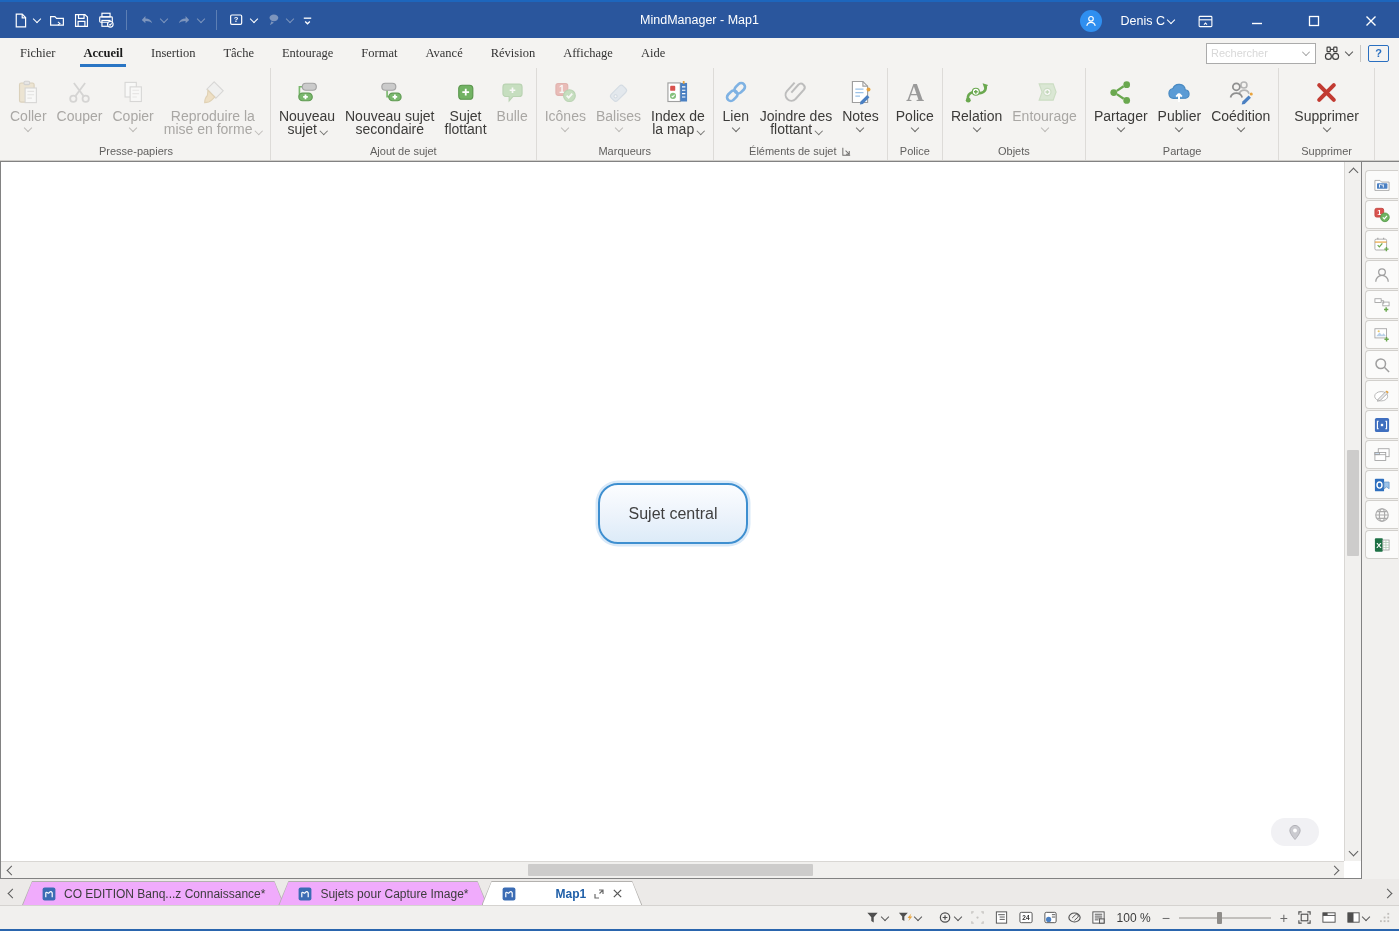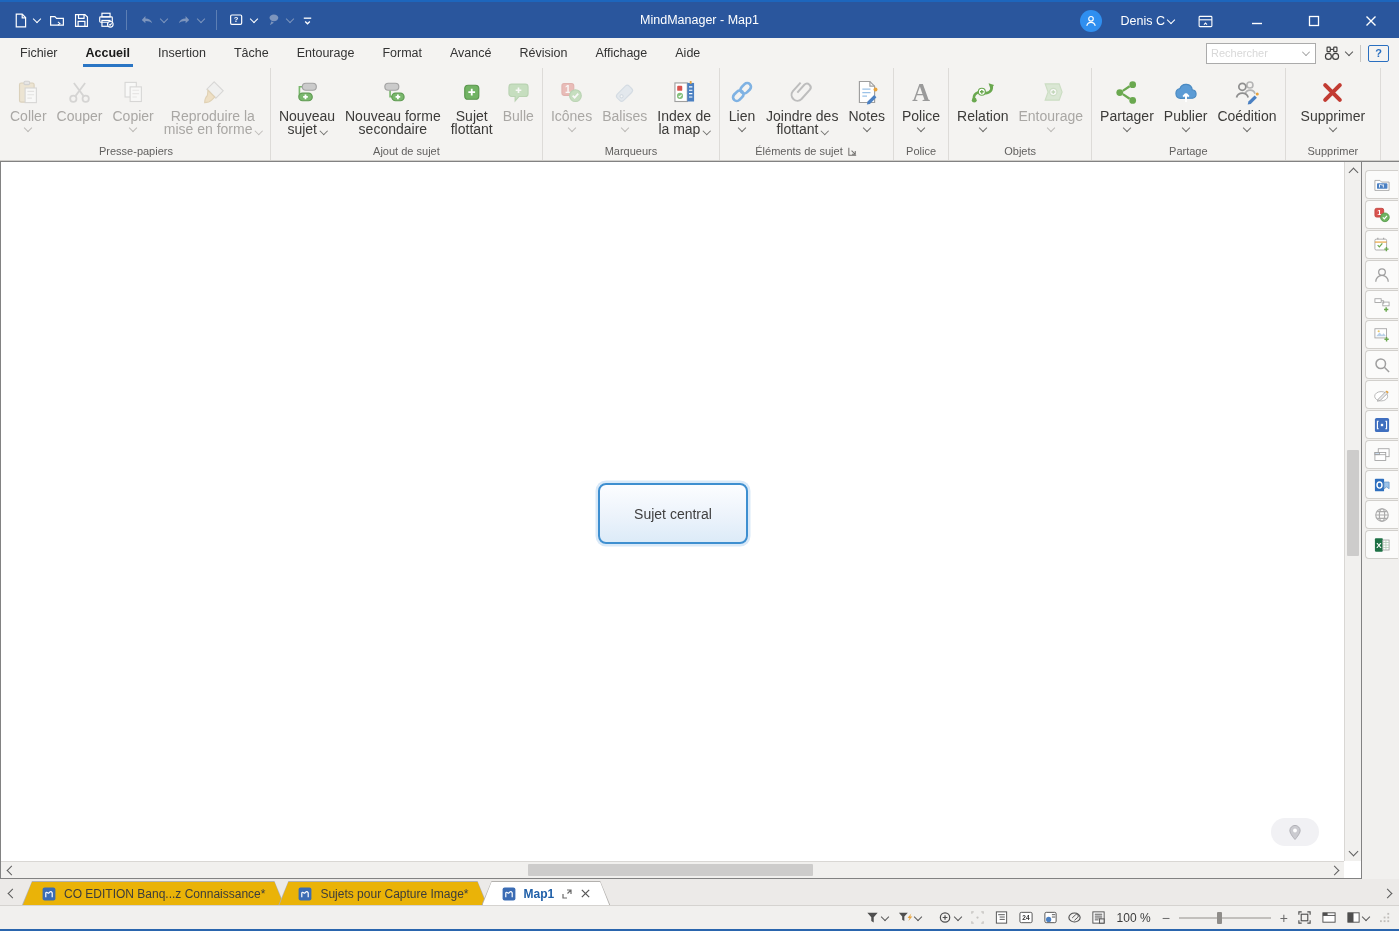--- a/index.html
+++ b/index.html
@@ -17,21 +17,21 @@
     border-bottom:1.4px solid currentColor;transform:rotate(45deg);margin:-3px 1px 0 3px;}
   .title-center{position:absolute;left:0;right:0;text-align:center;font-size:12.5px;color:#fff;pointer-events:none;}
   .tb-right{position:absolute;right:6px;top:0;height:38px;display:flex;align-items:center;gap:13px;}
   .avatar{width:22px;height:22px;border-radius:50%;background:#2f8ff0;display:flex;align-items:center;justify-content:center;}
   .username{font-size:12.5px;color:#fff;margin-left:6px;display:flex;align-items:center;}
   .wctl{width:44px;height:38px;display:flex;align-items:center;justify-content:center;color:#fff;}
 
   
   .tabrow{position:absolute;left:0;top:38px;width:100%;height:30px;background:#f4f3f1;
     display:flex;align-items:stretch;box-sizing:border-box;padding-left:6px;}
-  .mtab{position:relative;display:flex;align-items:center;padding:0 14px;font-size:12.5px;color:#333;}
+  .mtab{position:relative;display:flex;align-items:center;padding:0 14px;font-size:12.5px;color:#333;font-family:Liberation Serif, serif;}
   .mtab.active{font-weight:bold;color:#1b1b1b;}
   .mtab.active::after{content:'';position:absolute;left:11px;right:11px;bottom:1px;height:3px;background:#2a75c4;}
   .tabrow-right{margin-left:auto;display:flex;align-items:center;gap:7px;padding-right:10px;}
   .searchbox{width:108px;height:19px;background:#fff;border:1px solid #ababab;display:flex;align-items:center;justify-content:flex-end;}
   .searchbox input{flex:1;border:none;outline:none;font-size:11px;padding:0 4px;color:#444;min-width:0;background:transparent;}
   .searchbox input::placeholder{color:#d8d8d8;}
   .combo-arrow{width:7px;height:7px;border-right:1.3px solid #8a8a8a;border-bottom:1.3px solid #8a8a8a;
     transform:rotate(45deg) scale(.7);margin-right:5px;margin-top:-3px;}
   .tr-sep{width:1px;height:17px;background:#c9c7c4;}
   .helpq{min-width:15px;height:15px;border:1.5px solid #2a6fc0;border-radius:2px;color:#2a6fc0;
@@ -54,23 +54,23 @@
     transform:rotate(45deg);margin-top:2px;}
   .rbtn.dis .cvb{border-color:#bdbbb8;}
   .lbl .cvi{display:inline-block;width:4.5px;height:4.5px;border-right:1.3px solid #6f6e6c;
     border-bottom:1.3px solid #6f6e6c;transform:rotate(45deg);margin-left:4px;margin-bottom:1px;}
   .rbtn.dis .cvi{border-color:#bdbbb8;}
 
   
   .canvas-wrap{position:absolute;left:0;top:161px;width:1362px;height:718px;background:#fff;
     border:1px solid #828282;box-sizing:border-box;}
   .central-node{position:absolute;left:597px;top:321px;width:146px;height:57px;border:2px solid #3e8fd0;
-    border-radius:8px;background:linear-gradient(180deg,#fcfdff 0%,#ecf3fb 55%,#dcebf8 100%);
+    border-radius:20px;background:linear-gradient(180deg,#fcfdff 0%,#ecf3fb 55%,#dcebf8 100%);
     box-shadow:0 0 0 2.5px #d9e9f8;display:flex;align-items:center;justify-content:center;
-    font-size:14px;color:#3f3f3f;}
+    font-size:16px;color:#3f3f3f;}
   .locpill{position:absolute;right:42px;bottom:32px;width:48px;height:28px;border-radius:14px;
     background:#f1f1f4;display:flex;align-items:center;justify-content:center;}
   .vscroll{position:absolute;right:0;top:0;bottom:17px;width:17px;background:#f1f0ee;border-left:1px solid #d9d7d4;box-sizing:border-box;}
   .hscroll{position:absolute;left:0;right:17px;bottom:0;height:17px;background:#f1f0ee;border-top:1px solid #d9d7d4;box-sizing:border-box;}
   .sb-arrow{position:absolute;color:#5f5f5f;display:flex;align-items:center;justify-content:center;width:16px;height:16px;}
   .chv{width:6px;height:6px;border-right:1.5px solid currentColor;border-bottom:1.5px solid currentColor;display:inline-block;}
   .chv.up{transform:rotate(-135deg);margin-top:3px;}
   .chv.down{transform:rotate(45deg);margin-top:-2px;}
   .chv.left{transform:rotate(135deg);margin-left:3px;}
   .chv.right{transform:rotate(-45deg);margin-left:-2px;}
@@ -82,23 +82,23 @@
     border-top:1px solid #828282;box-sizing:border-box;display:flex;flex-direction:column;align-items:stretch;padding-top:8px;}
   .sbitem{width:33px;height:29px;margin:0 0 1px 3px;background:#fbfbfa;border:1px solid #d2d0cc;border-right:none;
     border-radius:4px 0 0 4px;display:flex;align-items:center;justify-content:center;box-sizing:border-box;}
 
   
   .doctabs{position:absolute;left:0;top:879px;width:100%;height:26px;background:#eceae8;display:flex;align-items:flex-end;}
   .dt-arrow{width:22px;height:24px;display:flex;align-items:center;justify-content:center;color:#5a5a5a;}
   .dtab{height:24px;margin-right:-6px;clip-path:polygon(10px 0,calc(100% - 10px) 0,100% 100%,0 100%);
     background:#b3b1ae;padding:0;box-sizing:border-box;}
   .dtab-in{height:23px;margin:1px 1px 0;clip-path:polygon(9px 0,calc(100% - 9px) 0,100% 100%,0 100%);
-    background:#eab308;display:flex;align-items:center;gap:7px;padding:0 18px;font-size:12px;color:#3c3c3c;white-space:nowrap;}
+    background:#f0abfc;display:flex;align-items:center;gap:7px;padding:0 18px;font-size:12px;color:#3c3c3c;white-space:nowrap;}
   .dtab.active .dtab-in{background:#fff;}
-  .dtab.active .dtlabel{color:#1f5fa8;font-weight:bold;}
+  .dtab.active .dtlabel{color:#1f5fa8;font-weight:bold;margin-left:32px;}
   .dt-right{margin-left:auto;display:flex;align-items:center;}
 
   
   .statusbar{position:absolute;left:0;top:905px;width:100%;height:24px;background:#f1f0ee;
     border-top:1px solid #d5d3d0;box-sizing:border-box;display:flex;align-items:center;justify-content:flex-end;
     gap:9px;padding-right:8px;}
   .stbtn{display:flex;align-items:center;gap:2px;color:#4f4f4f;}
   .st-arrow{width:5px;height:5px;border-right:1.2px solid #5a5a5a;border-bottom:1.2px solid #5a5a5a;
     transform:rotate(45deg);margin-top:-2px;}
   .zoomlabel{font-size:12px;color:#3c3c3c;margin:0 2px;}
@@ -322,21 +322,21 @@
         </div>
         <div class="rbtn">
           <div class="ric">
               <svg width="28" height="28" viewBox="0 0 24 24">
                 <path d="M9.5 10.5V16h3" fill="none" stroke="#7ab86d" stroke-width="1.4"></path>
                 <rect x="5" y="4.5" width="12" height="6" rx="3" fill="#cbcbcb" stroke="#a3a3a3"></rect>
                 <rect x="11" y="13" width="10.5" height="6.5" rx="3.2" fill="#7ab86d" stroke="#5f9b52"></rect>
                 <path d="M16.2 14.2v4M14.2 16.2h4" stroke="#fff" stroke-width="1.5"></path>
               </svg>
             </div>
-          <div class="lbl">Nouveau forme</div>
+          <div class="lbl">Nouveau sujet</div>
           <div class="lbl">secondaire</div>
         </div>
         <div class="rbtn">
           <div class="ric">
               <svg width="27" height="27" viewBox="0 0 24 24">
                 <rect x="6" y="5.5" width="12.5" height="12.5" rx="3" fill="#72b364" stroke="#58954b"></rect>
                 <path d="M12.2 8.7v6M9.2 11.7h6" stroke="#fff" stroke-width="1.6"></path>
               </svg>
             </div>
           <div class="lbl">Sujet</div>

